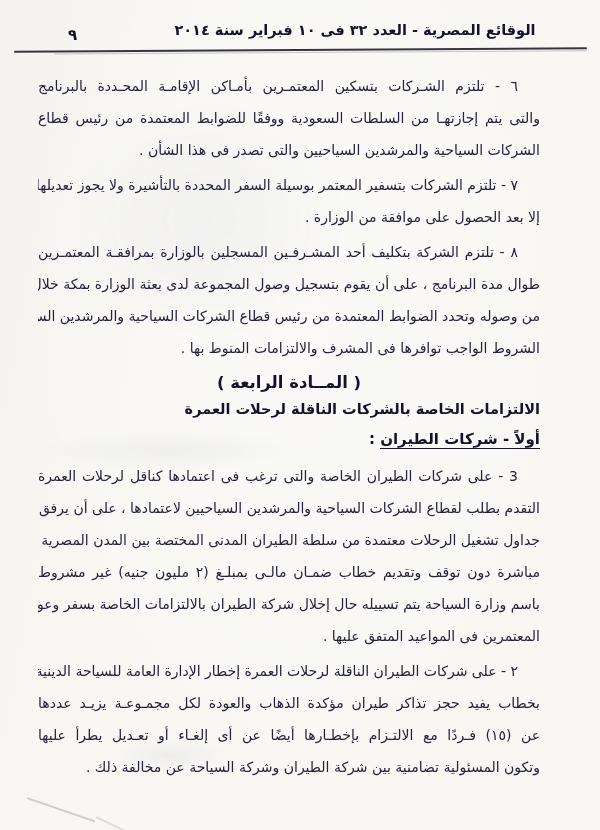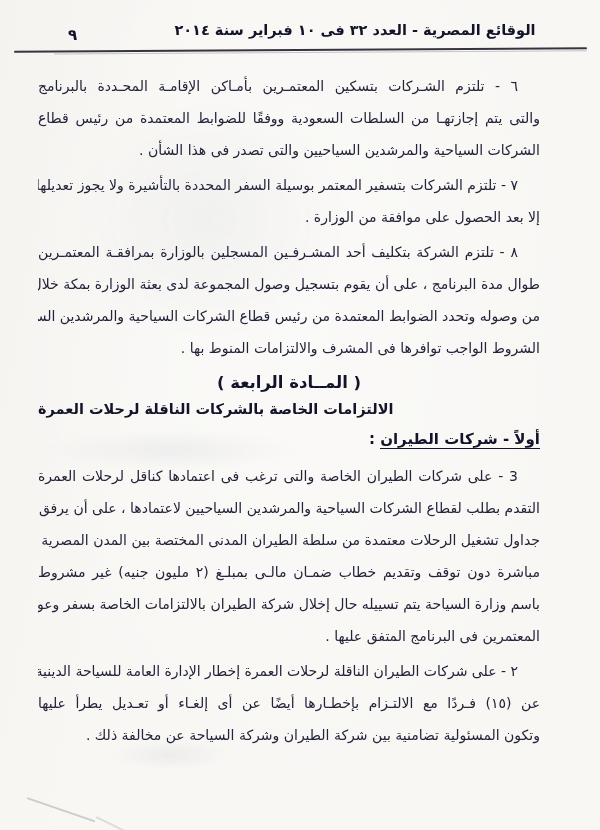--- a/index.html
+++ b/index.html
@@ -60,21 +60,21 @@
   }
   .line.first{padding-right:22px;}
   .line.last{text-align-last:right;white-space:normal;}
   .para{margin-bottom:3px;}
   .h-article{
     height:26px;line-height:26px;margin-top:6px;
     text-align:center;font-weight:bold;font-size:16.5px;color:var(--heading_ink);
   }
   .h-subtitle{
     height:26px;line-height:26px;
-    text-align:left;font-weight:bold;font-size:14.5px;color:var(--heading_ink);
+    text-align:right;font-weight:bold;font-size:14.5px;color:var(--heading_ink);
   }
   .h-section{
     height:30px;line-height:30px;margin-top:2px;margin-bottom:6px;
     text-align:right;font-weight:bold;font-size:15px;color:var(--heading_ink);
   }
   .h-section .underlined{
     border-bottom:1.6px solid var(--heading_ink);
     padding-bottom:0;
   }
   
@@ -137,25 +137,26 @@
     <div class="h-article">( المــادة الرابعة )</div>
     <div class="h-subtitle">الالتزامات الخاصة بالشركات الناقلة لرحلات العمرة</div>
     <div class="h-section"><span class="underlined">أولاً - شركات الطيران</span><span> :</span></div>
 
     <div class="para">
       <div class="line first">3 - على شركات الطيران الخاصة والتى ترغب فى اعتمادها كناقل لرحلات العمرة</div>
       <div class="line">التقدم بطلب لقطاع الشركات السياحية والمرشدين السياحيين لاعتمادها ، على أن يرفق بالطلب</div>
       <div class="line">جداول تشغيل الرحلات معتمدة من سلطة الطيران المدنى المختصة بين المدن المصرية والسعودية</div>
       <div class="line">مباشرة دون توقف وتقديم خطاب ضمـان مالـى بمبلـغ (٢ مليون جنيه) غير مشروط</div>
       <div class="line">باسم وزارة السياحة يتم تسييله حال إخلال شركة الطيران بالالتزامات الخاصة بسفر وعودة</div>
-      <div class="line last">المعتمرين فى البرنامج المتفق عليها .</div>
+      <div class="line last">المعتمرين فى المواعيد المتفق عليها .</div>
     </div>
 
     <div class="para">
       <div class="line first">٢ - على شركات الطيران الناقلة لرحلات العمرة إخطار الإدارة العامة للسياحة الدينية</div>
+      <div class="line">بخطاب يفيد حجز تذاكر طيران مؤكدة الذهاب والعودة لكل مجمـوعـة يزيـد عددها</div>
       <div class="line">عن (١٥) فـردًا مع الالتـزام بإخطـارها أيضًا عن أى إلغـاء أو تعـديل يطرأ عليها</div>
       <div class="line last">وتكون المسئولية تضامنية بين شركة الطيران وشركة السياحة عن مخالفة ذلك .</div>
     </div>
 
   </div>
 
   <div class="smudge bleed-1"></div>
   <div class="smudge bleed-2"></div>
   <div class="smudge bleed-3"></div>
   <div class="smudge pencil-mark"></div>

